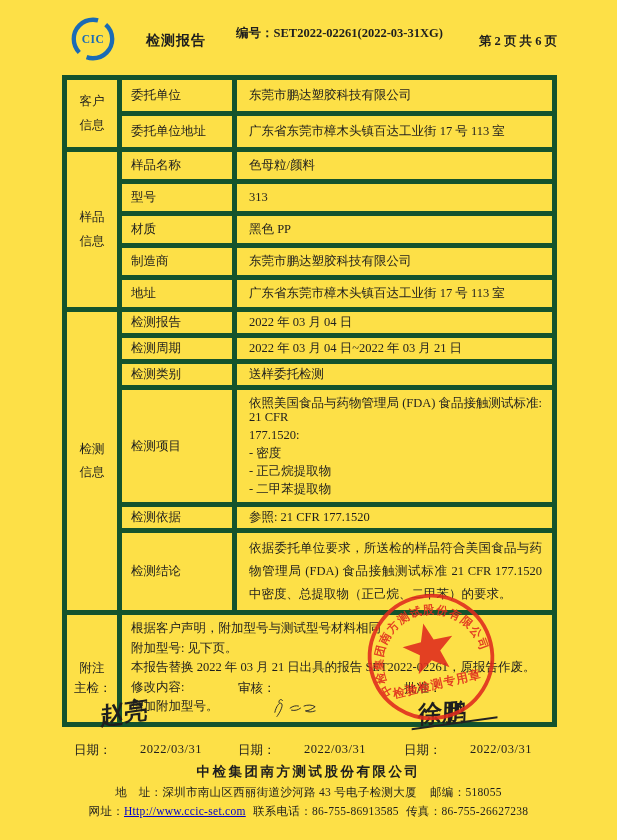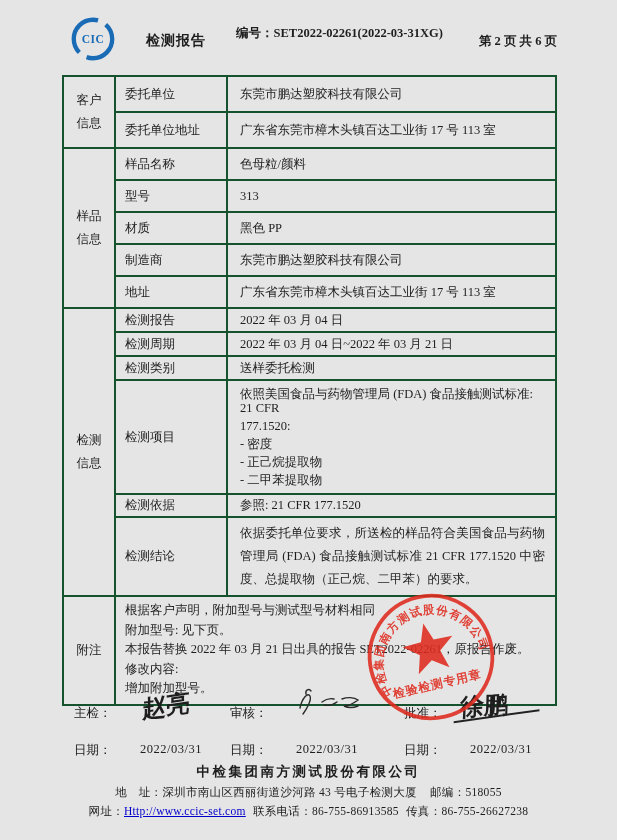--- a/index.html
+++ b/index.html
@@ -1,45 +1,45 @@
 <!DOCTYPE html>
 <html><head>
 <meta charset="utf-8">
 <style>
   html,body{margin:0;padding:0;background:#ffffff;}
-  .page{position:relative;width:617px;height:840px;background:#e5e5e5;overflow:hidden;
+  .page{position:relative;width:617px;height:840px;background:#fde047;overflow:hidden;
         font-family:"Liberation Serif","DejaVu Serif",serif;color:#1e1e1e;}
 
   
   .header{position:absolute;top:12px;left:62px;width:495px;height:56px;}
   .logo{position:absolute;left:2px;top:2px;width:58px;height:50px;}
   .hdr-title{position:absolute;left:84px;top:20px;font-size:14px;font-weight:bold;letter-spacing:1px;}
   .hdr-no{position:absolute;left:174px;top:13px;font-size:12.5px;font-weight:bold;}
   .hdr-page{position:absolute;right:0px;top:21px;font-size:12.5px;font-weight:bold;}
 
   
   .rpt{position:absolute;left:62px;top:75px;border-collapse:collapse;table-layout:fixed;
        width:495px;font-size:12.5px;}
-  .rpt td{border:2px solid #14532d;vertical-align:middle;}
+  .rpt td{border:5px solid #14532d;vertical-align:middle;}
   .cat{width:44px;text-align:center;line-height:1.55;padding:2px 3px;}
   .cat div{margin:4px 0;}
   .field{width:97px;padding:2px 4px 2px 9px;}
   .value{padding:2px 8px 2px 12px;}
   .h36{height:36px}.h32{height:32px}.h24{height:24px}.h22{height:22px}
   .multi div{line-height:14px;padding:2px 0;}
   .multi{padding:4px 8px 4px 12px;}
   .concl{line-height:23px;padding:4px 10px 4px 12px;text-align:justify;}
   .notes{padding:4px 8px 5px 9px;}
   .notes div{line-height:19.5px;}
 
   
   .sig-area{position:absolute;left:62px;top:680px;width:495px;height:80px;font-size:12.5px;}
   .sig-col{position:absolute;width:160px;top:0;}
-  .sig-c1{left:12px;} .sig-c2{left:168px;} .sig-c3{left:342px;font-family:Liberation Serif, serif;}
-  .sig-row{position:relative;height:42px;display:flex;align-items:flex-end;}
+  .sig-c1{left:12px;} .sig-c2{left:176px;} .sig-c3{left:342px;font-family:Liberation Serif, serif;}
+  .sig-row{position:relative;height:42px;display:flex;align-items:flex-start;flex-direction:column;}
   .sig-label{width:42px;flex:none;}
   .sig-name{font-weight:bold;font-size:24px;margin-left:26px;
             transform:rotate(-8deg) skewX(-8deg);white-space:nowrap;}
   .sig-name.approve{margin-left:14px;transform:rotate(-4deg) skewX(-6deg);position:relative;}
   .sig-underline{position:absolute;left:-6px;bottom:4px;width:86px;height:2px;background:#222;
                  transform:rotate(-4deg);}
   .scribble{margin-left:18px;}
   .date-row{display:flex;margin-top:20px;}
   .date-val{margin-left:24px;letter-spacing:0.5px;}
 

